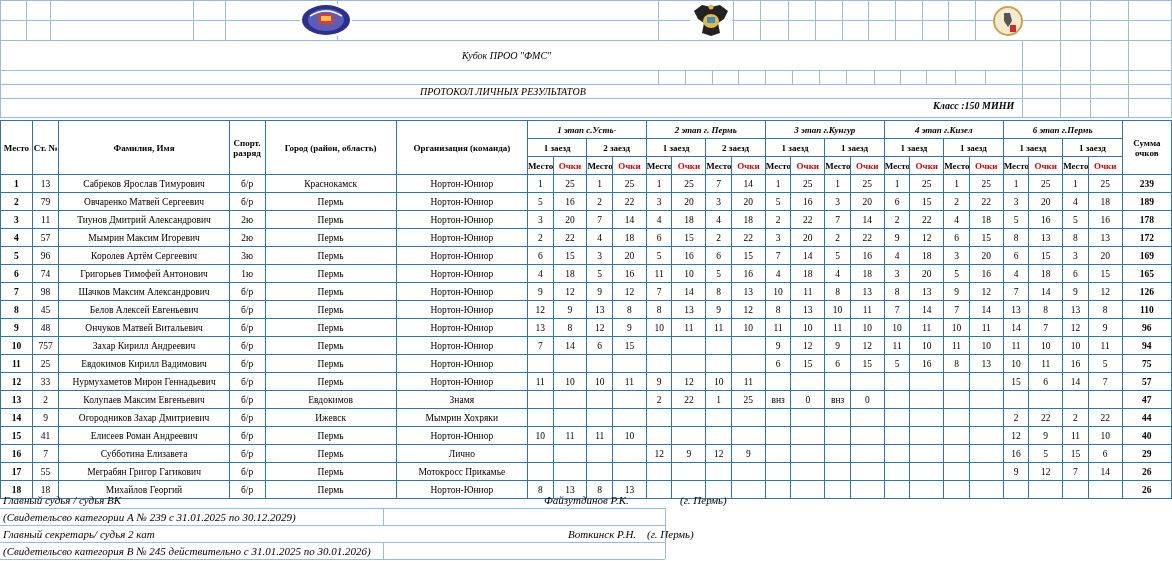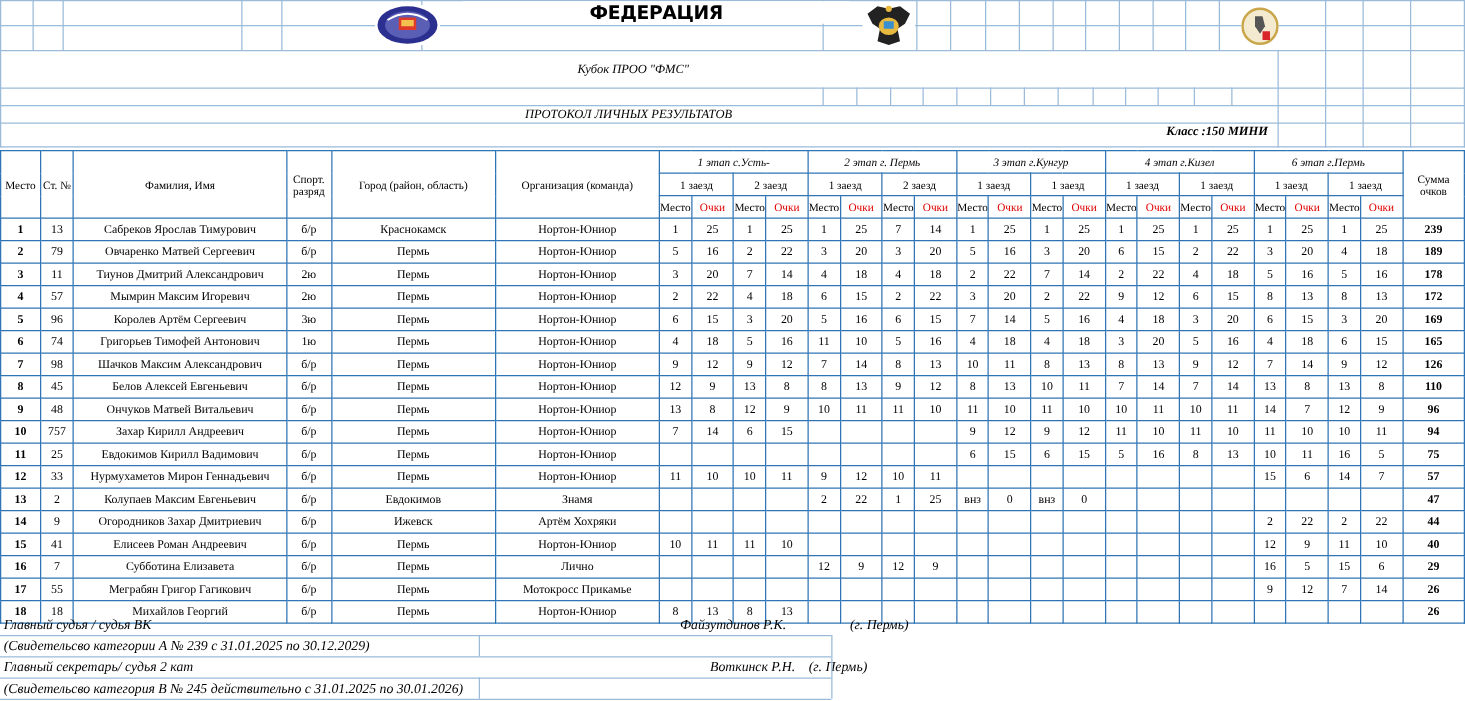--- a/index.html
+++ b/index.html
@@ -5,21 +5,21 @@
   html, body { margin:0; padding:0; background:#fff; }
   body { width:1172px; height:561px; overflow:hidden; position:relative; font-family:"Liberation Serif", serif; color:#000; }
   .grid-bg { position:absolute; left:0; top:0; width:1172px; height:118px; }
   .hline { position:absolute; height:1px; background:#9bbbd9; }
   .vline { position:absolute; width:1px; background:#9bbbd9; }
   .fed-title { position:absolute; left:370px; top:1px; width:310px; text-align:center; font-family:"DejaVu Sans", sans-serif; font-weight:bold; font-size:15px; line-height:18px; letter-spacing:-0.3px; background:#fff; }
   .logo { position:absolute; background:#fff; }
   .subtitle { position:absolute; font-style:italic; font-size:10px; }
   table.res { position:absolute; left:0; top:120px; border-collapse:collapse; table-layout:fixed; width:1172px; }
   table.res td, table.res th { border:1px solid #2f75b5; padding:0; font-size:9.5px; text-align:center; overflow:hidden; white-space:nowrap; height:17px; }
-  table.res th { font-weight:normal; font-size:9px;margin-top:27px; }
+  table.res th { font-weight:bold; font-size:9px;margin-top:27px; }
   th.stage { font-style:italic; font-size:10px; }
   .red { color:#e00000; }
   td.l { text-align:left; padding-left:2px; }
   td.b { font-weight:bold; }
   .footer { position:absolute; font-style:italic; font-size:11px; }
 </style>
 </head>
 <body>
 
 <div class="grid-bg">
@@ -70,21 +70,20 @@
 <div class="logo" style="left:300px;top:4px;width:52px;height:32px;">
   <svg width="52" height="32" viewBox="0 0 52 32">
     <ellipse cx="26" cy="16" rx="24" ry="15" fill="#2b2f8f"></ellipse>
     <ellipse cx="26" cy="16" rx="18" ry="11" fill="#5a5fb5"></ellipse>
     <rect x="19" y="10" width="14" height="10" fill="#e03a2b"></rect>
     <rect x="21" y="12" width="10" height="5" fill="#f2c14e"></rect>
     <path d="M10 12 Q26 2 42 12" stroke="#fff" stroke-width="1.5" fill="none"></path>
   </svg>
 </div>
 <div class="fed-title">
-  <div>ФЕДЕРАЦИЯ</div>
 </div>
 <div class="logo" style="left:690px;top:3px;width:42px;height:34px;">
   <svg width="42" height="34" viewBox="0 0 42 34">
     <path d="M21 4 L12 2 L4 8 L8 16 L14 20 L12 30 L21 33 L30 30 L28 20 L34 16 L38 8 L30 2 Z" fill="#222"></path>
     <ellipse cx="21" cy="18" rx="8" ry="7" fill="#e7b93e"></ellipse>
     <rect x="17" y="14" width="8" height="6" fill="#3a8fd0"></rect>
     <circle cx="21" cy="4" r="2.5" fill="#e7b93e"></circle>
   </svg>
 </div>
 <div class="logo" style="left:993px;top:5px;width:30px;height:32px;">
@@ -556,21 +555,21 @@
         <td></td>
         <td></td>
         <td class="b">47</td>
       </tr>
       <tr>
         <td class="b">14</td>
         <td>9</td>
         <td class="l">Огородников Захар Дмитриевич</td>
         <td>б/р</td>
         <td class="l">Ижевск</td>
-        <td class="l">Артём Хохряки</td>
+        <td class="l">Мымрин Хохряки</td>
         <td></td>
         <td></td>
         <td></td>
         <td></td>
         <td></td>
         <td></td>
         <td></td>
         <td></td>
         <td></td>
         <td></td>

